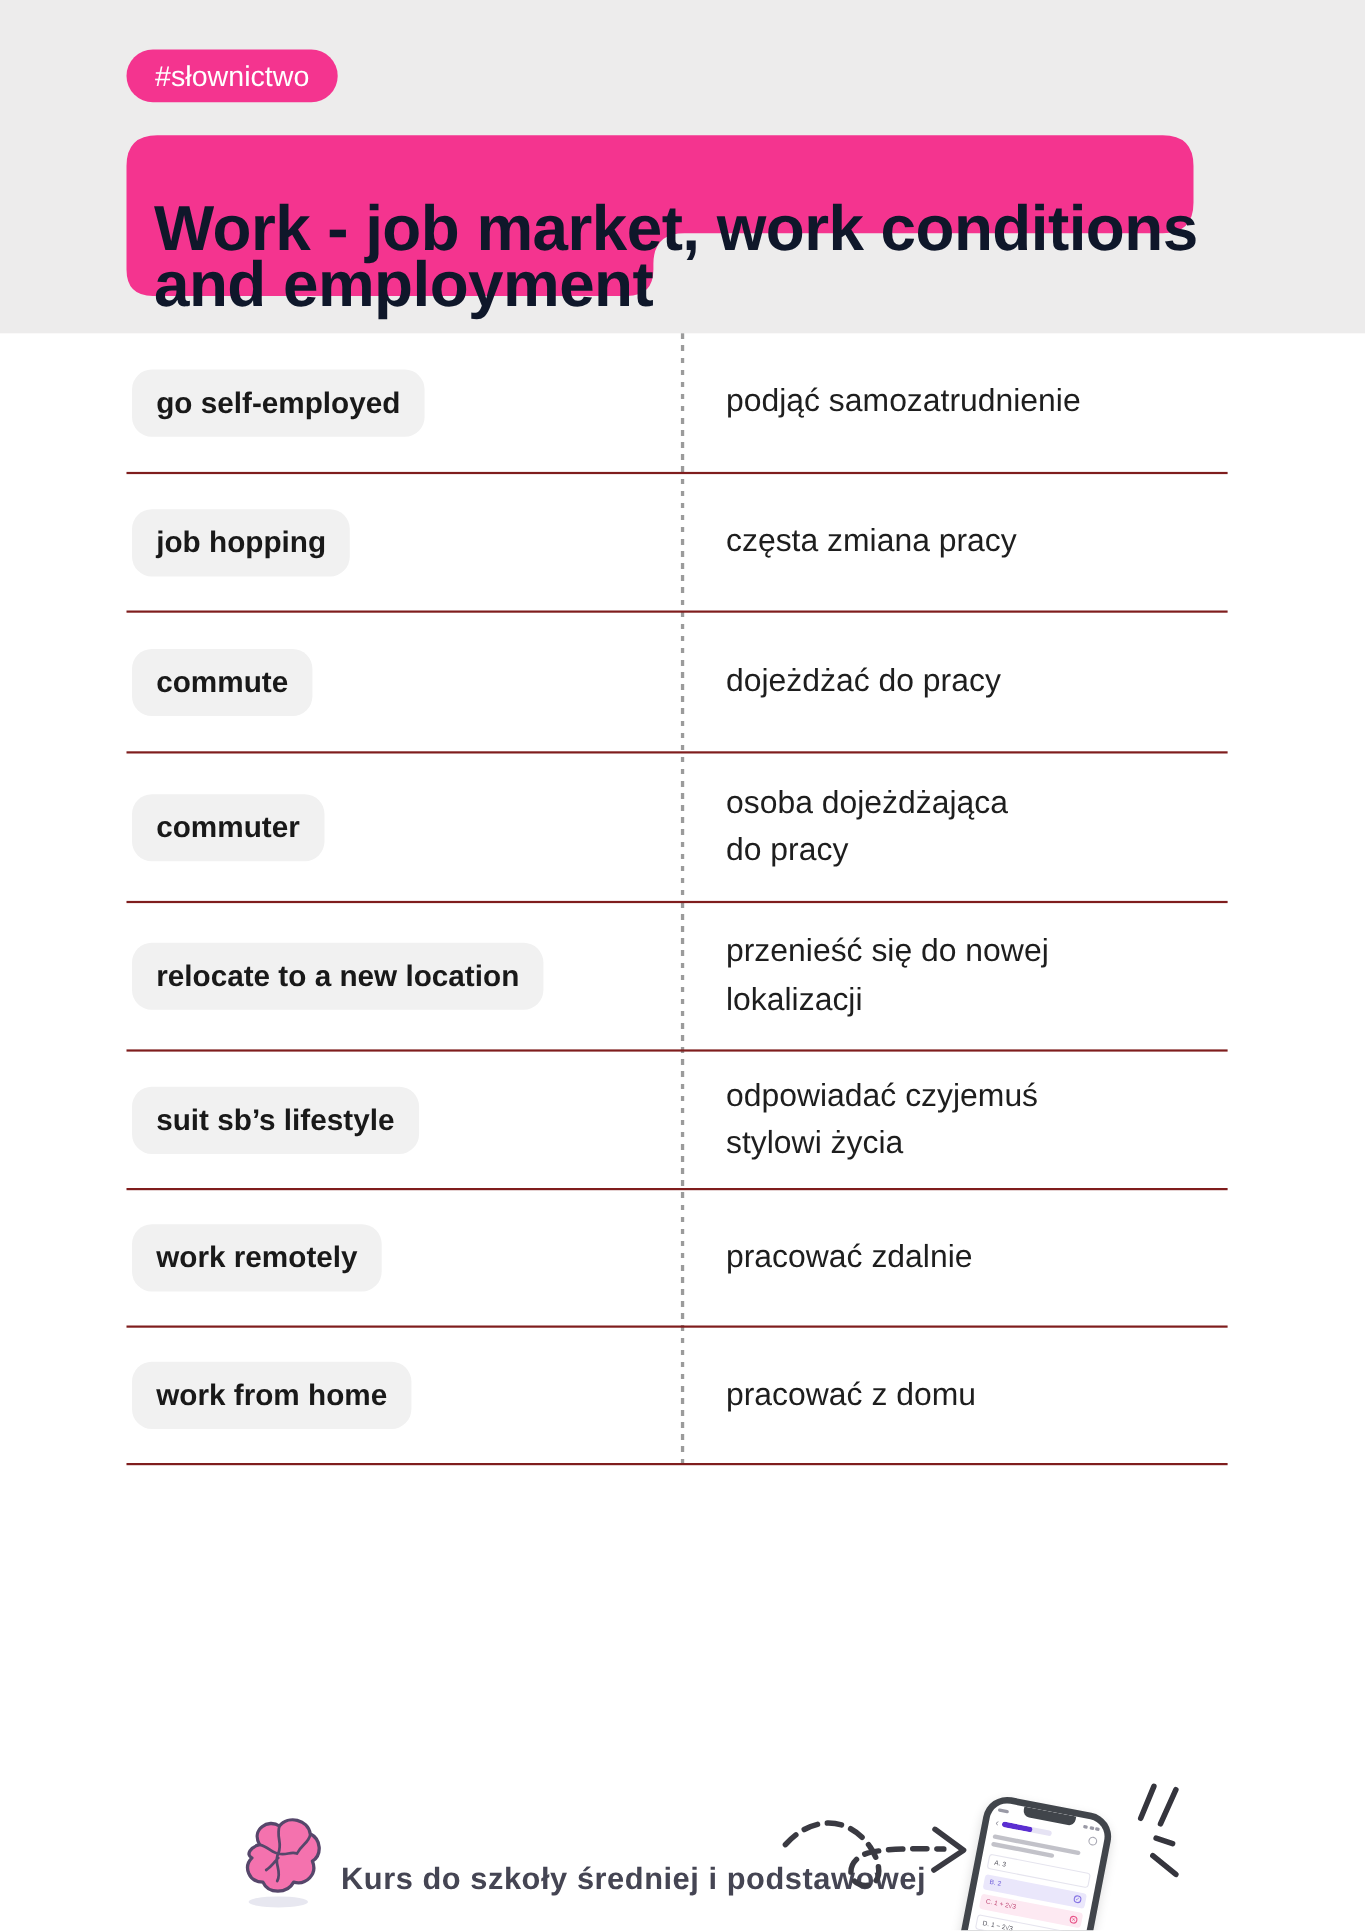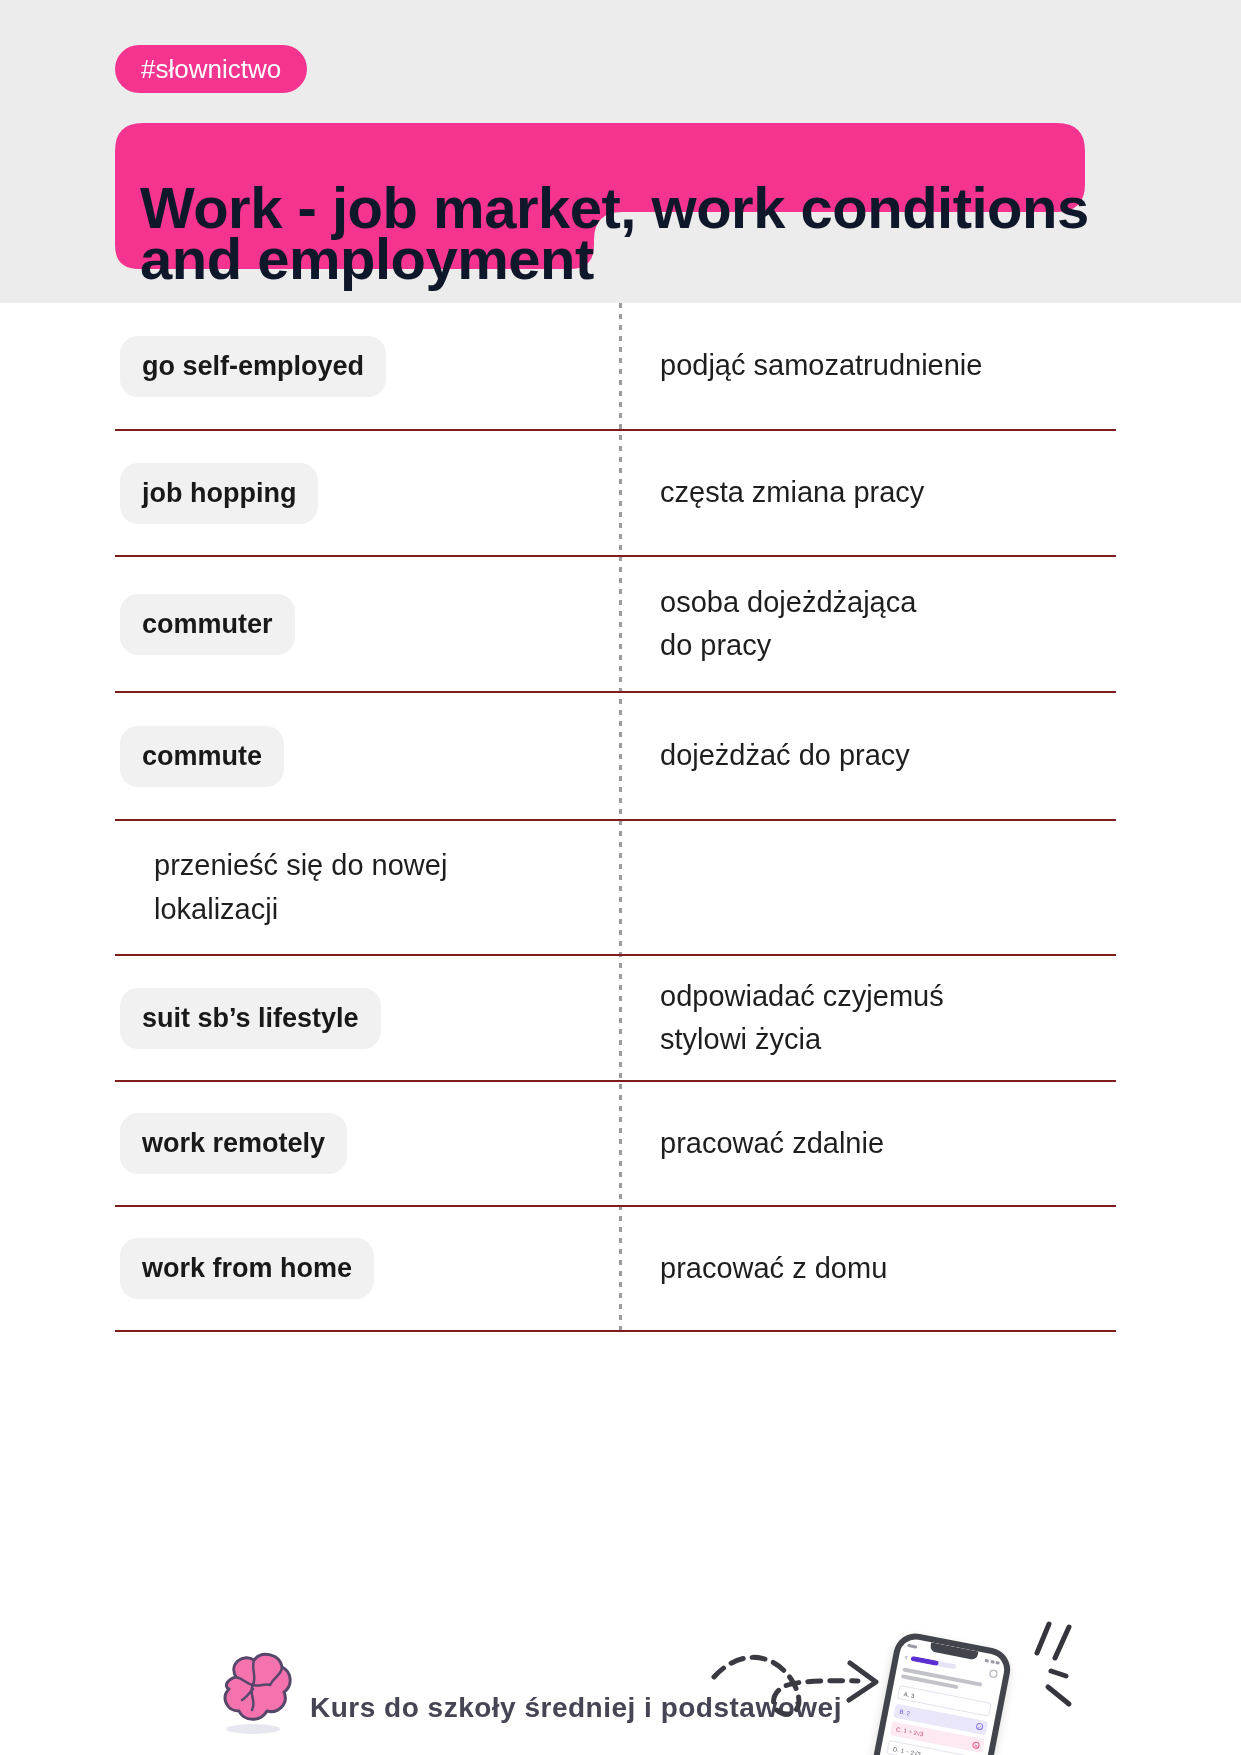--- a/index.html
+++ b/index.html
@@ -92,41 +92,44 @@
     <div class="vocab-row" style="height:126px">
       <div class="en-cell">
           <span class="en-pill">job hopping</span>
         </div>
       <div class="pl-cell">
         <div>częsta zmiana pracy</div>
         <div></div>
       </div>
     </div>
 
+    <div class="vocab-row" style="height:128px">
+      <div class="en-cell">
+          <span class="en-pill">commute</span>
+        </div>
+      <div class="pl-cell">
+        <div>dojeżdżać do pracy</div>
+        <div></div>
+      </div>
+    </div>
+
     <div class="vocab-row" style="height:136px">
       <div class="en-cell">
           <span class="en-pill">commuter</span>
         </div>
       <div class="pl-cell">
         <div>osoba dojeżdżająca</div>
         <div>do pracy</div>
       </div>
     </div>
 
-    <div class="vocab-row" style="height:128px">
-      <div class="en-cell">
-          <span class="en-pill">commute</span>
-        </div>
-      <div class="pl-cell">
-        <div>dojeżdżać do pracy</div>
-        <div></div>
-      </div>
-    </div>
-
     <div class="vocab-row" style="height:135px">
+      <div class="en-cell">
+          <span class="en-pill">relocate to a new location</span>
+        </div>
       <div class="pl-cell">
         <div>przenieść się do nowej</div>
         <div>lokalizacji</div>
       </div>
     </div>
 
     <div class="vocab-row" style="height:126px">
       <div class="en-cell">
           <span class="en-pill">suit sb’s lifestyle</span>
         </div>

